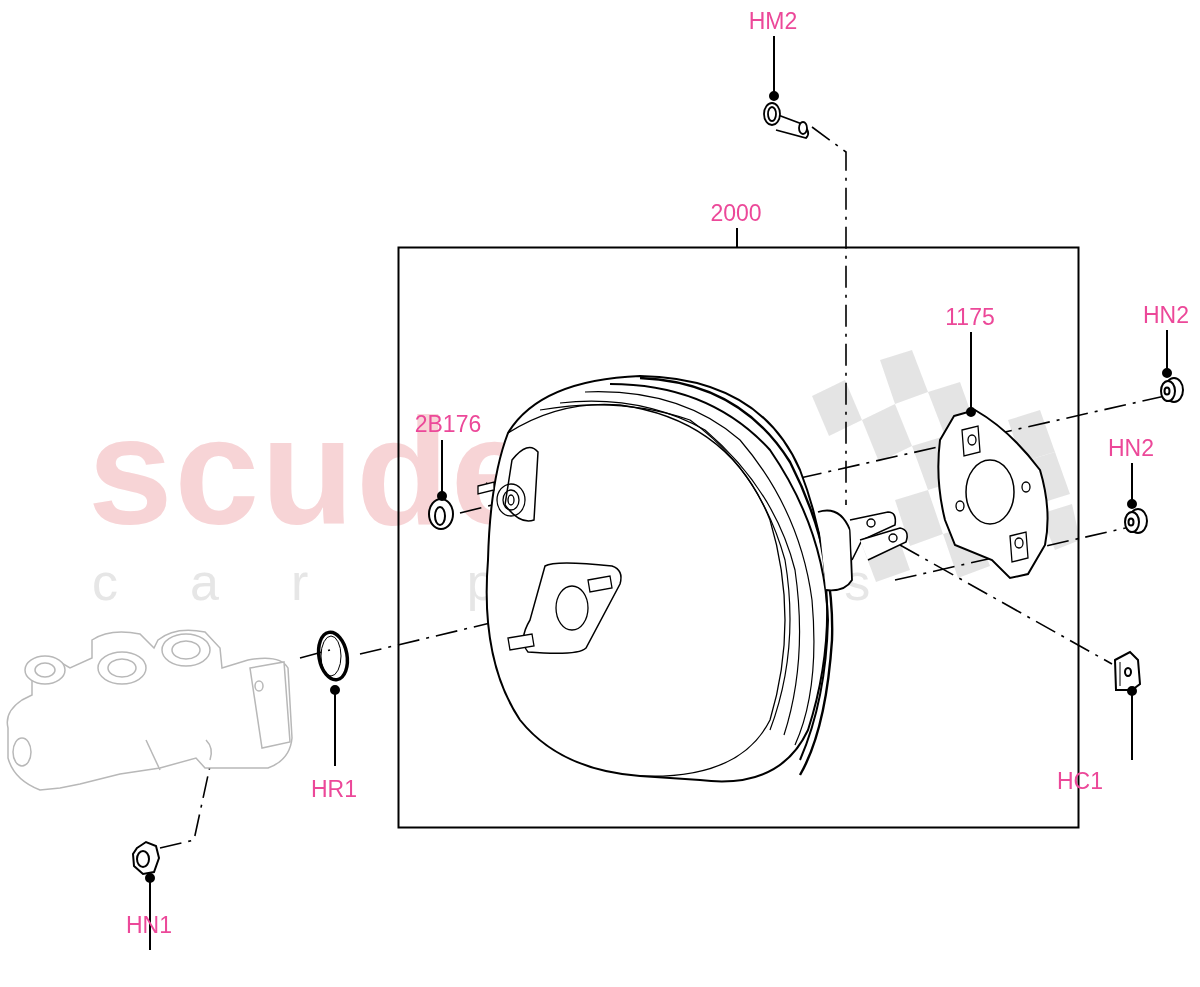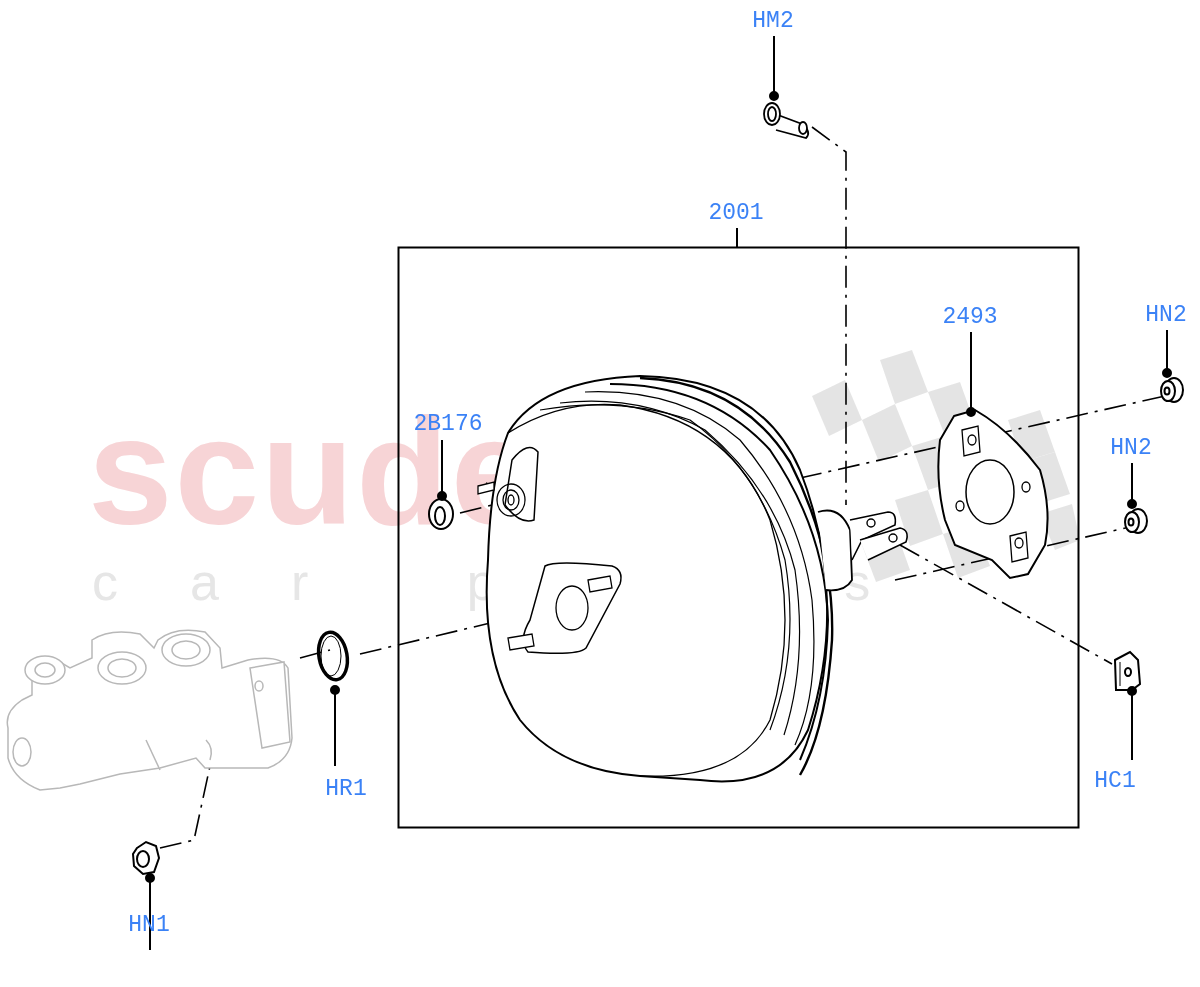--- a/index.html
+++ b/index.html
@@ -1,20 +1,20 @@
 <!DOCTYPE html>
 <html><head>
 <meta charset="utf-8">
 <style>
   html, body { margin: 0; padding: 0; background: #ffffff; }
   #canvas { position: relative; width: 1200px; height: 987px; overflow: hidden; background: #ffffff; }
   svg { position: absolute; left: 0; top: 0; }
   .callout {
-    position: absolute; font-family: Liberation Mono, monospace; font-size: 23px;
-    color: #3b82f6; transform: translateX(-50%); white-space: nowrap; line-height: 1;
+    position: absolute; font-family: Liberation Sans, sans-serif; font-size: 23px;
+    color: #ec4899; transform: translateX(-50%); white-space: nowrap; line-height: 1;
   }
   .wm-main {
     position: absolute; left: 88px; top: 395px; font-family: "Liberation Sans", sans-serif;
     font-weight: bold; font-size: 152px; color: #f7d4d6; letter-spacing: 2px; line-height: 1;
   }
   .wm-sub {
     position: absolute; left: 92px; top: 556px; font-family: "Liberation Sans", sans-serif;
     font-size: 52px; color: #e6e6e6; letter-spacing: 72px; line-height: 1;
   }
 </style>
@@ -165,21 +165,21 @@
       <line x1="335" y1="690" x2="335" y2="766"></line>
         <circle cx="335" cy="690" r="4"></circle>
       <line x1="1132" y1="691" x2="1132" y2="760"></line>
         <circle cx="1132" cy="691" r="4"></circle>
       <line x1="150" y1="878" x2="150" y2="950"></line>
         <circle cx="150" cy="878" r="4"></circle>
     </g>
   </svg>
 
   <div class="callout" style="left:773px;top:10px">HM2</div>
-  <div class="callout" style="left:736px;top:202px">2001</div>
-  <div class="callout" style="left:970px;top:306px">2493</div>
+  <div class="callout" style="left:736px;top:202px">2000</div>
+  <div class="callout" style="left:970px;top:306px">1175</div>
   <div class="callout" style="left:1166px;top:304px">HN2</div>
   <div class="callout" style="left:1131px;top:437px">HN2</div>
   <div class="callout" style="left:448px;top:413px">2B176</div>
-  <div class="callout" style="left:346px;top:778px">HR1</div>
-  <div class="callout" style="left:1115px;top:770px">HC1</div>
+  <div class="callout" style="left:334px;top:778px">HR1</div>
+  <div class="callout" style="left:1080px;top:770px">HC1</div>
   <div class="callout" style="left:149px;top:914px">HN1</div>
 </div>
 
 </body></html>

